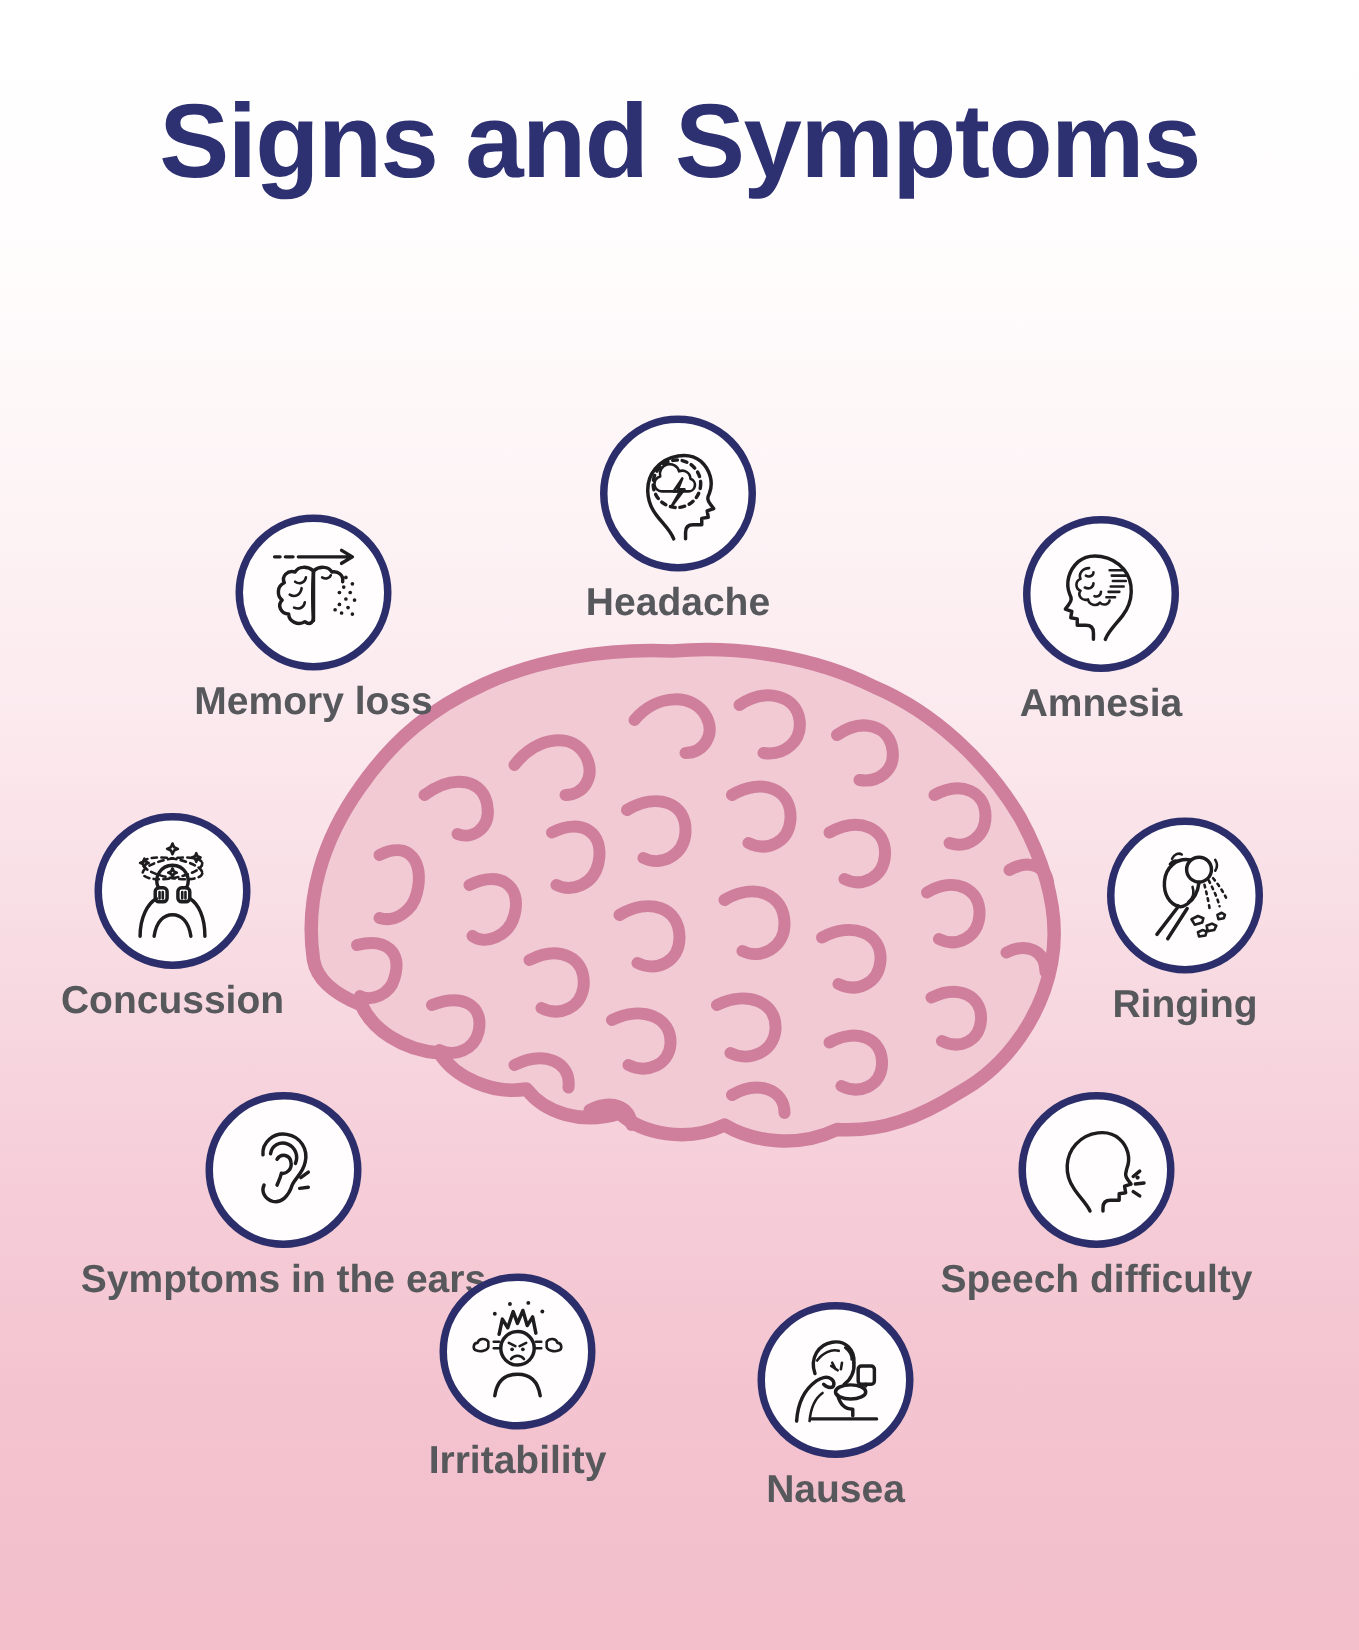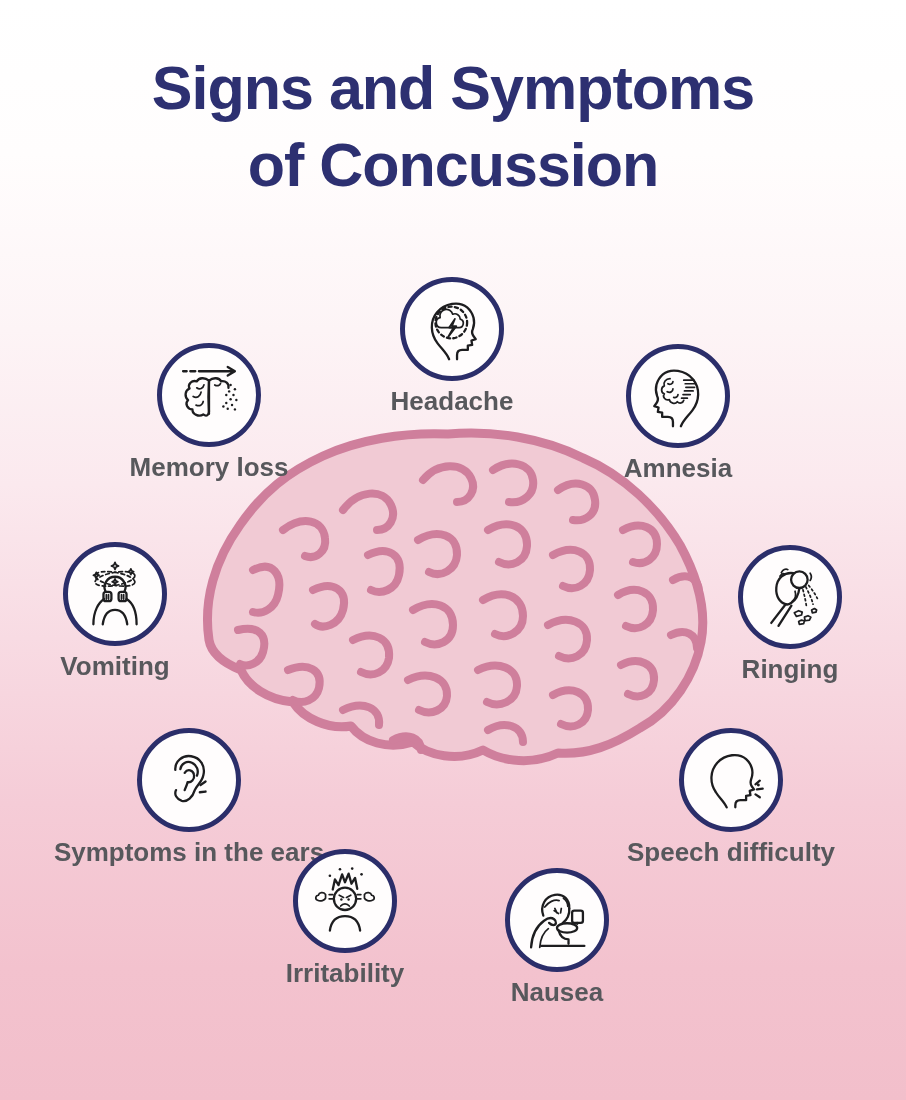--- a/index.html
+++ b/index.html
@@ -11,21 +11,21 @@
     font-family:"Liberation Sans", sans-serif;
     background:linear-gradient(180deg,
       #ffffff 0%, #fffdfd 14%, #fdf4f6 30%,
       #fbe9ee 44%, #f8dbe3 58%, #f5ccd7 73%,
       #f3c2ce 88%, #f2bfcb 100%);
   }
   .title{
     position:absolute;top:50px;left:0;width:100%;
     text-align:center;
     color:#2d3071;
-    font-size:61px;font-weight:700;line-height:1.26;
+    font-size:70px;font-weight:700;line-height:1.26;
     letter-spacing:-1px;
   }
   .symptom{
     position:absolute;width:300px;
     display:flex;flex-direction:column;align-items:center;
   }
   .circle{
     width:94px;height:94px;border-radius:50%;
     border:5px solid #2b2e6a;background:#fffdfd;
     display:flex;align-items:center;justify-content:center;
@@ -33,40 +33,39 @@
   }
   .circle svg{display:block;}
   .label{
     margin-top:5px;
     font-size:26px;font-weight:700;color:#57585c;
     white-space:nowrap;text-align:center;
   }
   
   .p-headache    {left:302px;top:277px;}
   .p-memoryloss  {left:59px; top:343px;}
-  .p-amnesia     {left:528px;top:344px;}
+  .p-amnesia     {left:584px;top:344px;}
   .p-dizziness   {left:-35px;top:542px;}
   .p-vomiting    {left:640px;top:545px;}
   .p-ringing     {left:39px; top:728px;}
   .p-speech      {left:581px;top:728px;}
   .p-irritability{left:195px;top:849px;}
   .p-nausea      {left:407px;top:868px;}
   .brain{position:absolute;left:193px;top:420px;}
   .ic{stroke:#1d1d1f;fill:none;stroke-width:3.2;stroke-linecap:round;stroke-linejoin:round;}
   .ic-thin{stroke:#1d1d1f;fill:none;stroke-width:2.4;stroke-linecap:round;stroke-linejoin:round;}
   .ic-fill{fill:#1d1d1f;stroke:none;}
 </style>
 </head>
 <body>
 
 <div class="stage">
 
   <div class="title">
     <div>Signs and Symptoms</div>
-    <div>of Concussion</div>
   </div>
 
   <svg class="brain" width="520" height="355" viewBox="0 0 520 355">
     <path d="M16,220 C10,180 22,140 47,105 C70,72 95,52 130,36 C165,20 210,12 255,14
              C300,10 350,18 390,38 C430,55 465,88 487,125 C505,158 514,190 508,222
              C502,255 480,290 447,308 C420,325 395,335 365,333 C340,345 310,342 290,330
              C265,342 235,336 220,322 C195,330 170,322 158,306 C135,310 110,298 100,282
              C75,280 55,266 48,250 C28,242 18,232 16,220 Z" fill="#f1cad4" stroke="#cf7f9c" stroke-width="9" stroke-linejoin="round"></path>
     <g fill="none" stroke="#cf7f9c" stroke-width="8" stroke-linecap="round">
       <path d="M60,150 C80,140 90,155 85,175 C82,188 70,195 60,192"></path>
@@ -163,21 +162,21 @@
           <path d="M24,20 L25.2,22.8 L28,24 L25.2,25.2 L24,28 L22.8,25.2 L20,24 L22.8,22.8 Z"></path>
           <path d="M72,15 L73.2,17.8 L76,19 L73.2,20.2 L72,23 L70.8,20.2 L68,19 L70.8,17.8 Z"></path>
           <path d="M50,29 L51.2,31.8 L54,33 L51.2,34.2 L50,37 L48.8,34.2 L46,33 L48.8,31.8 Z"></path>
         </g>
         <rect class="ic" x="34" y="47" width="11" height="13" rx="3.5"></rect>
         <rect class="ic" x="55" y="47" width="11" height="13" rx="3.5"></rect>
         <path class="ic-thin" d="M38,51 v6 M41,51 v6 M59,51 v6 M62,51 v6"></path>
         <path class="ic" d="M20,92 C20,74 27,62 35,57 M66,57 C74,62 80,74 80,92 M33,92 C35,78 42,72 50,72 C58,72 65,78 67,92"></path>
       </svg>
     </div>
-    <div class="label">Vomiting</div>
+    <div class="label">Concussion</div>
   </div>
 
   <div class="symptom p-vomiting">
     <div class="circle">
       <svg width="72" height="72" viewBox="0 0 100 100">
         <circle class="ic" cx="63" cy="26" r="11.5"></circle>
         <path class="ic" d="M55,17 C42,15 32,24 31,37 C30,49 36,58 44,60"></path>
         <path class="ic" d="M63,38 C62,46 58,54 52,58 C49,60 46,61 44,60"></path>
         <path class="ic-thin" d="M57,42 C59,48 57,53 53,56"></path>
         <path class="ic" d="M44,60 L24,86 M52,62 L34,90"></path>

